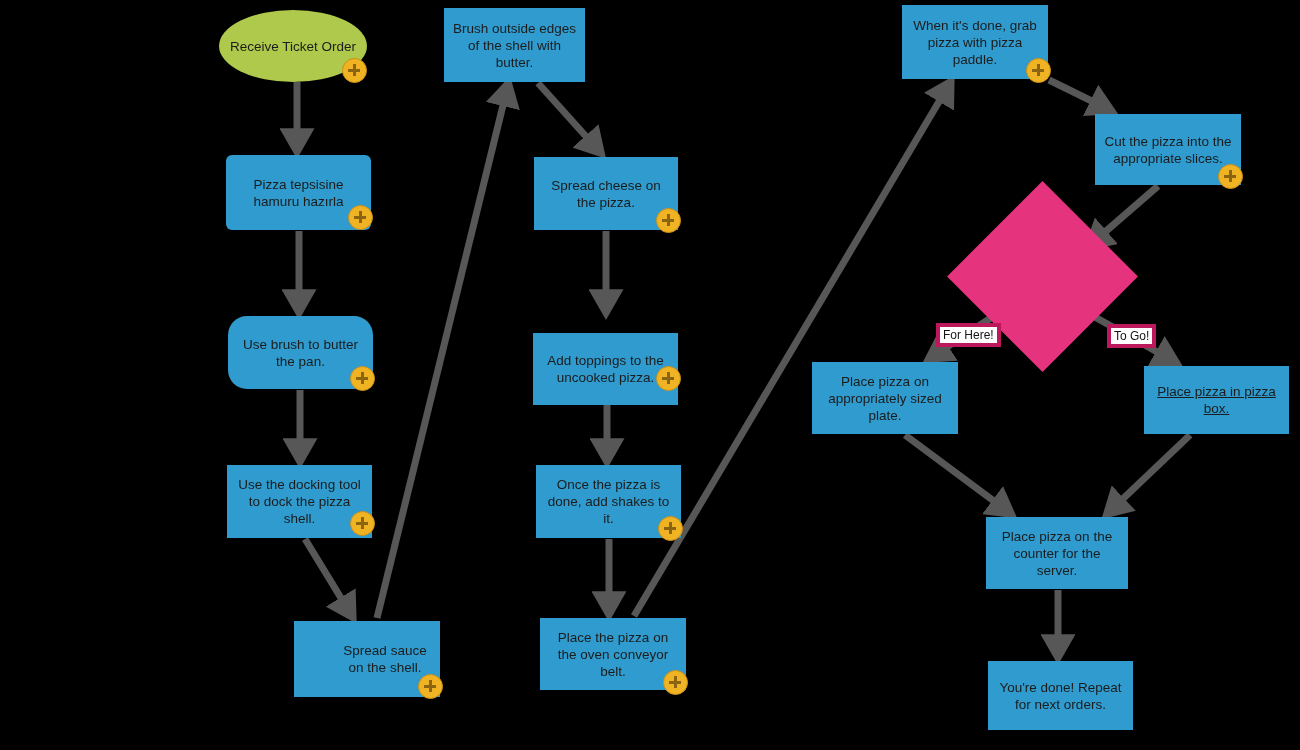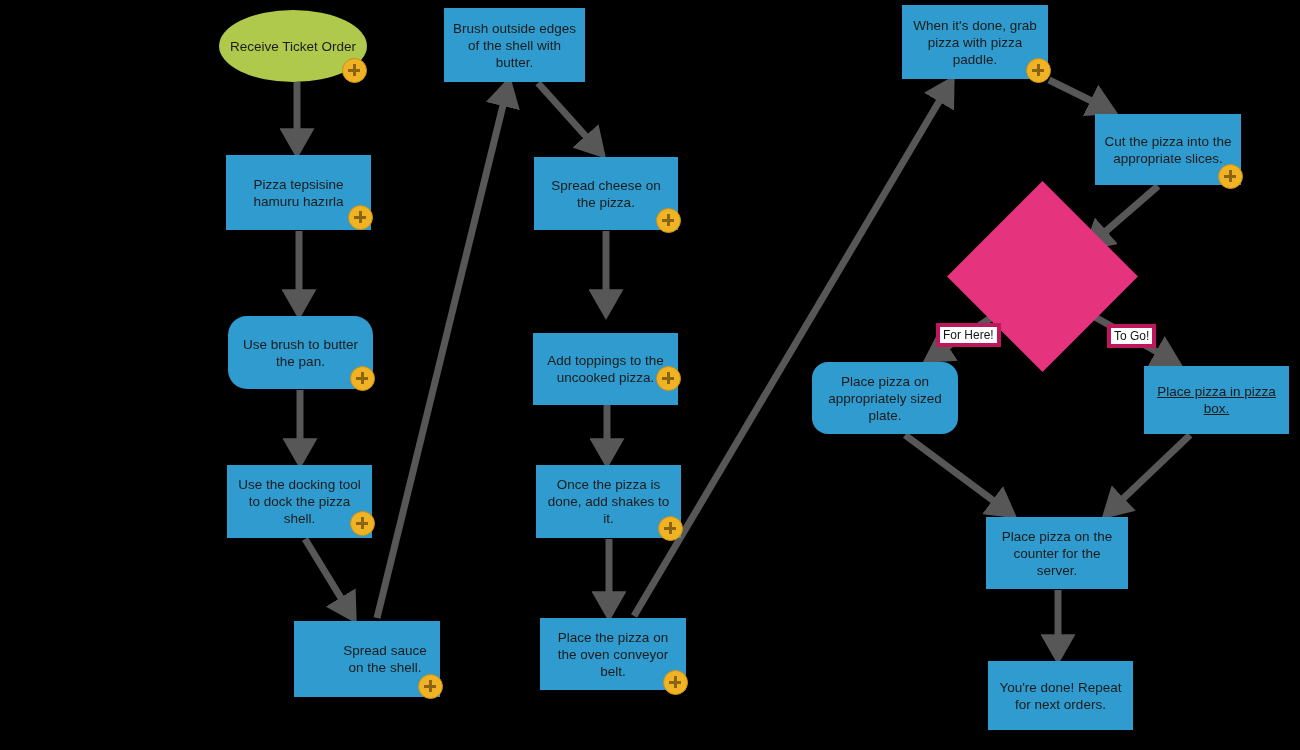--- a/index.html
+++ b/index.html
@@ -134,21 +134,21 @@
         <line x1="905" y1="435" x2="1010" y2="513" stroke="#575757" stroke-width="7" marker-end="url(#arrowhead)"></line>
         <line x1="1190" y1="435" x2="1108" y2="513" stroke="#575757" stroke-width="7" marker-end="url(#arrowhead)"></line>
         <line x1="1058" y1="590" x2="1058" y2="656" stroke="#575757" stroke-width="7" marker-end="url(#arrowhead)"></line>
       </g>
   </svg>
 
   <div id="nodes-group">
       <div class="node node-start" style="left: 219px; top: 10px; width: 148px; height: 72px;">
         <span class="label">Receive Ticket Order</span>
       </div>
-      <div class="node node-process" style="left: 226px; top: 155px; width: 145px; height: 75px;">
+      <div class="node node-process" style="left: 226px; top: 155px; width: 145px; height: 75px; border-radius: 6px;">
         <span class="label">Pizza tepsisine hamuru hazırla</span>
       </div>
       <div class="node node-process" style="left: 228px; top: 316px; width: 145px; height: 73px; border-radius: 19px;">
         <span class="label">Use brush to butter the pan.</span>
       </div>
       <div class="node node-process" style="left: 227px; top: 465px; width: 145px; height: 73px;">
         <span class="label">Use the docking tool to dock the pizza shell.</span>
       </div>
       <div class="node node-process" style="left: 294px; top: 621px; width: 146px; height: 76px; padding-left: 44px;">
         <span class="label">Spread sauce on the shell.</span>
@@ -170,21 +170,21 @@
       </div>
       <div class="node node-process" style="left: 902px; top: 5px; width: 146px; height: 74px;">
         <span class="label">When it's done, grab pizza with pizza paddle.</span>
       </div>
       <div class="node node-process" style="left: 1095px; top: 114px; width: 146px; height: 71px;">
         <span class="label">Cut the pizza into the appropriate slices.</span>
       </div>
       <div class="node node-decision" style="left: 975px; top: 209px; width: 135px; height: 135px;">
         <div class="diamond-shape"></div>
       </div>
-      <div class="node node-process" style="left: 812px; top: 362px; width: 146px; height: 72px; border-radius: 16px;">
+      <div class="node node-process" style="left: 812px; top: 362px; width: 146px; height: 72px;">
         <span class="label">Place pizza on appropriately sized plate.</span>
       </div>
       <div class="node node-process" style="left: 1144px; top: 366px; width: 145px; height: 68px; text-decoration: underline;">
         <span class="label">Place pizza in pizza box.</span>
       </div>
       <div class="node node-process" style="left: 986px; top: 517px; width: 142px; height: 72px;">
         <span class="label">Place pizza on the counter for the server.</span>
       </div>
       <div class="node node-process" style="left: 988px; top: 661px; width: 145px; height: 69px;">
         <span class="label">You're done! Repeat for next orders.</span>

